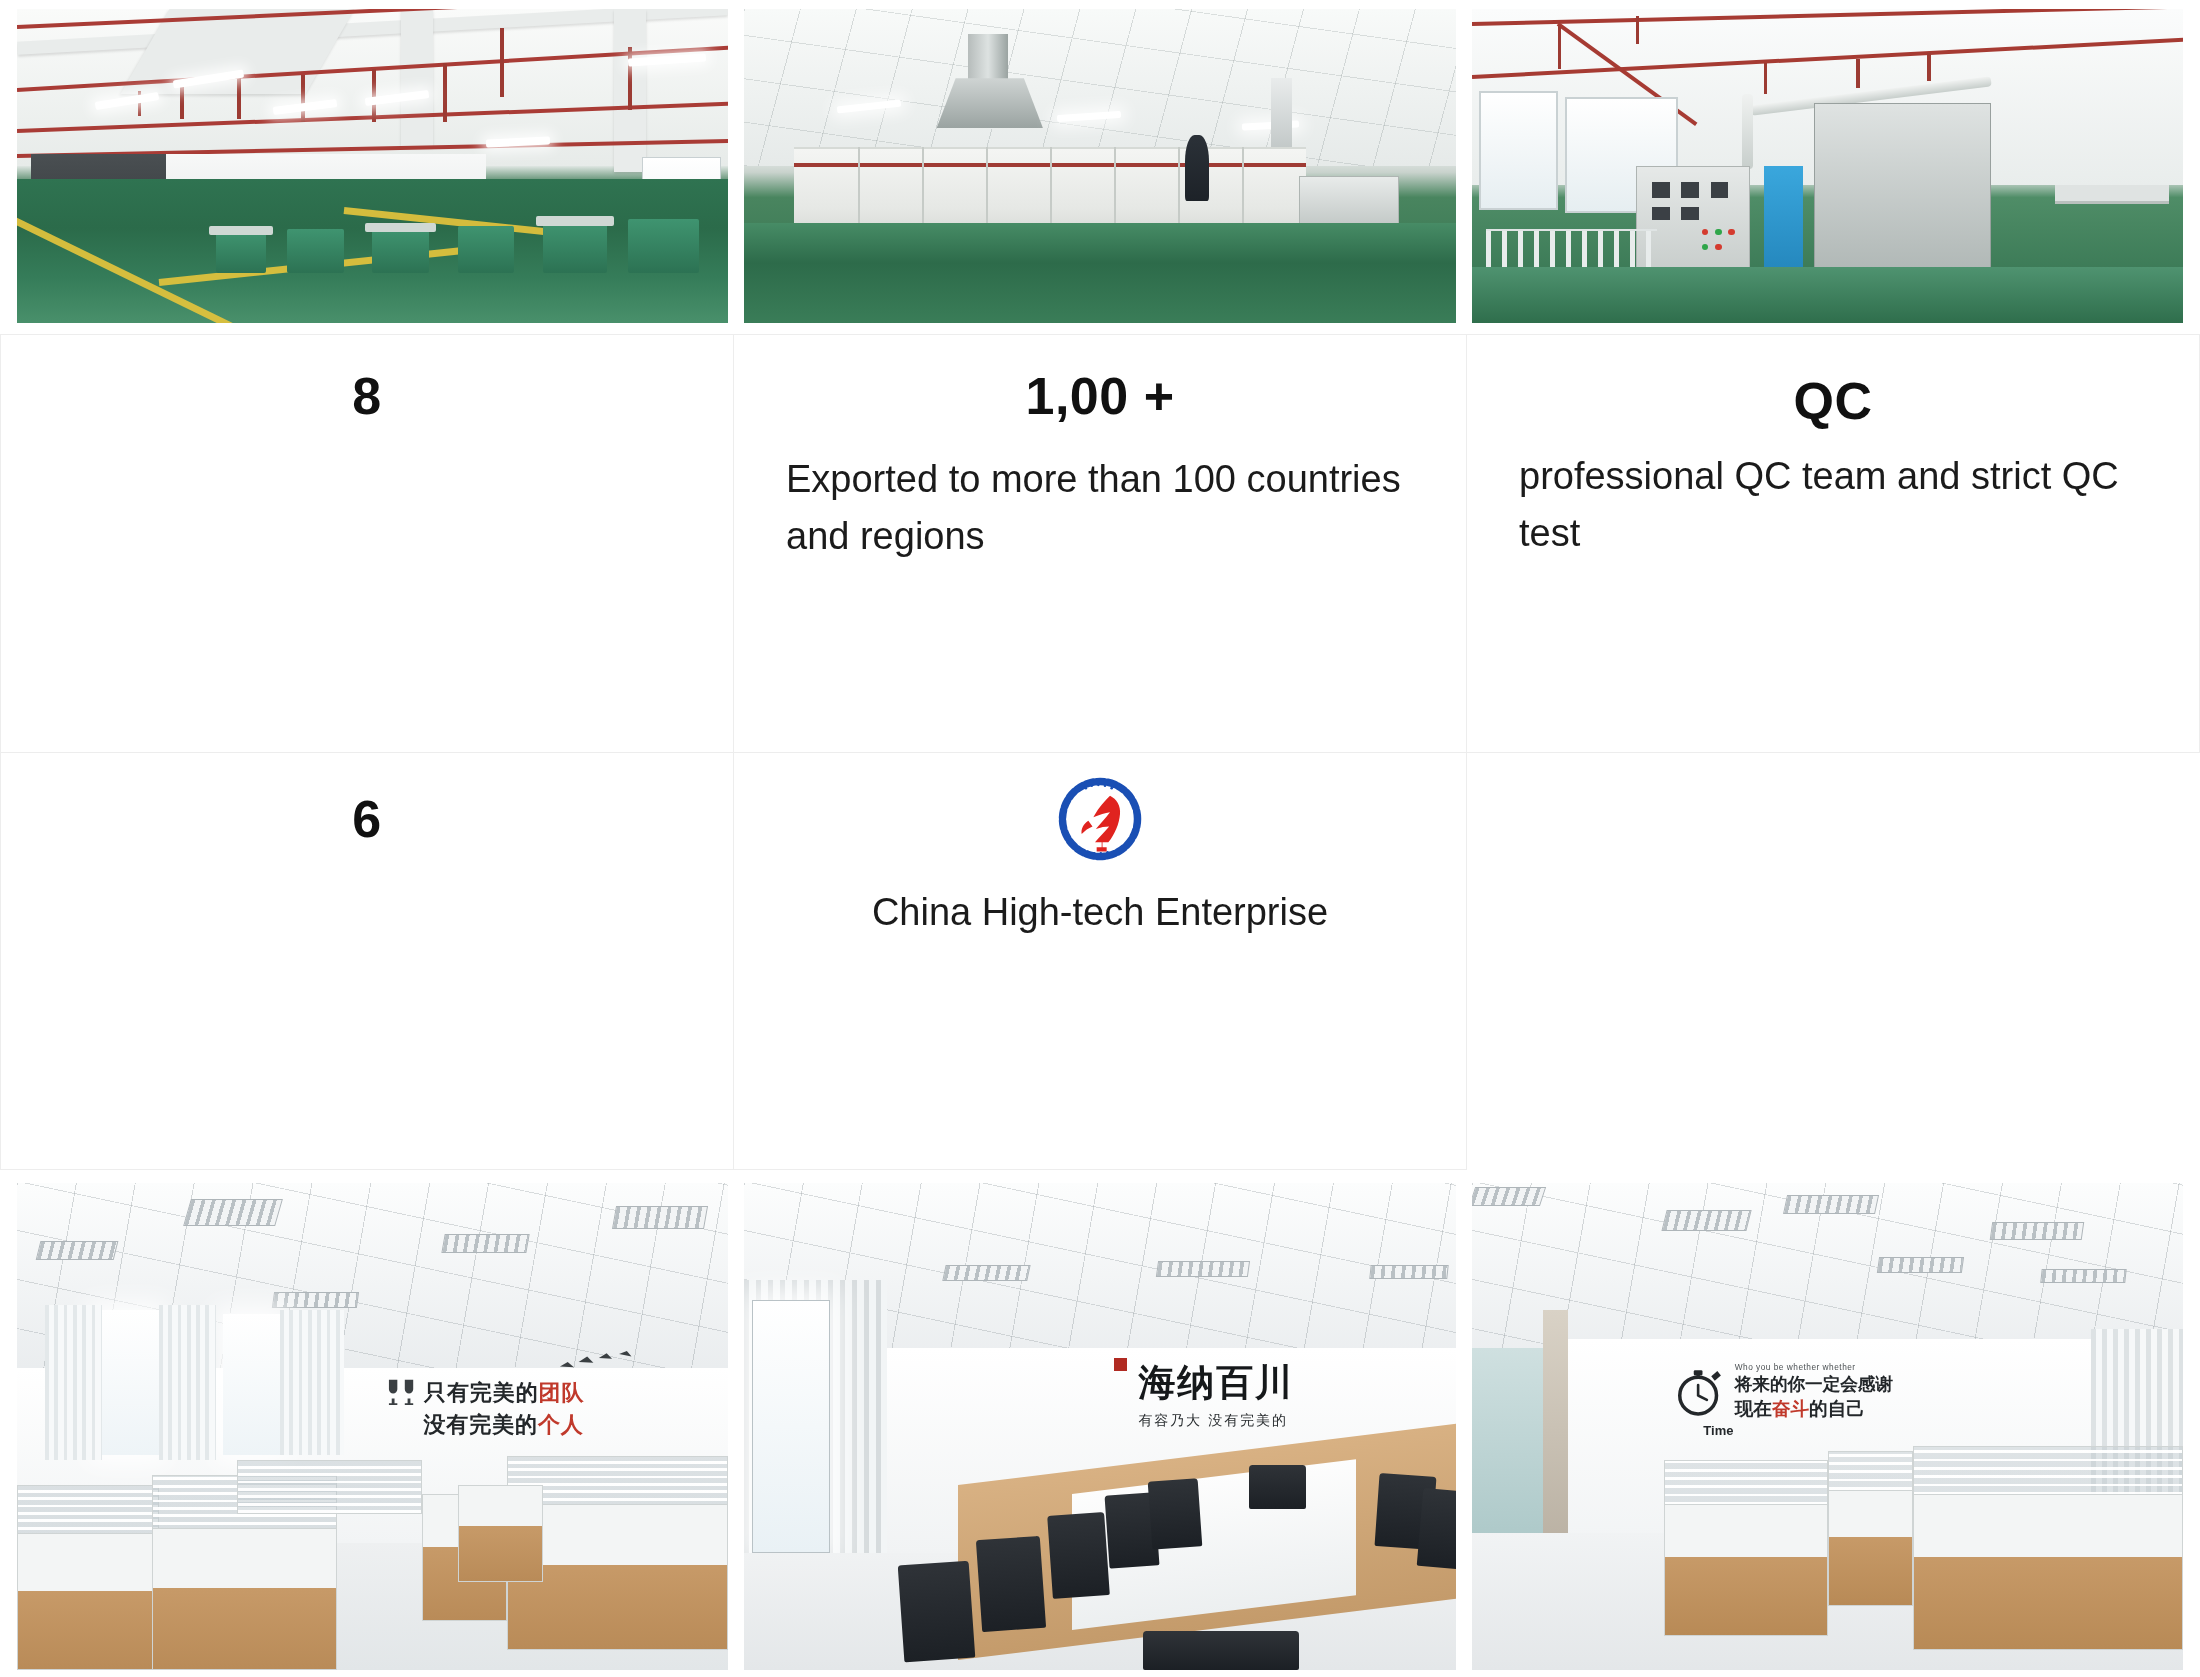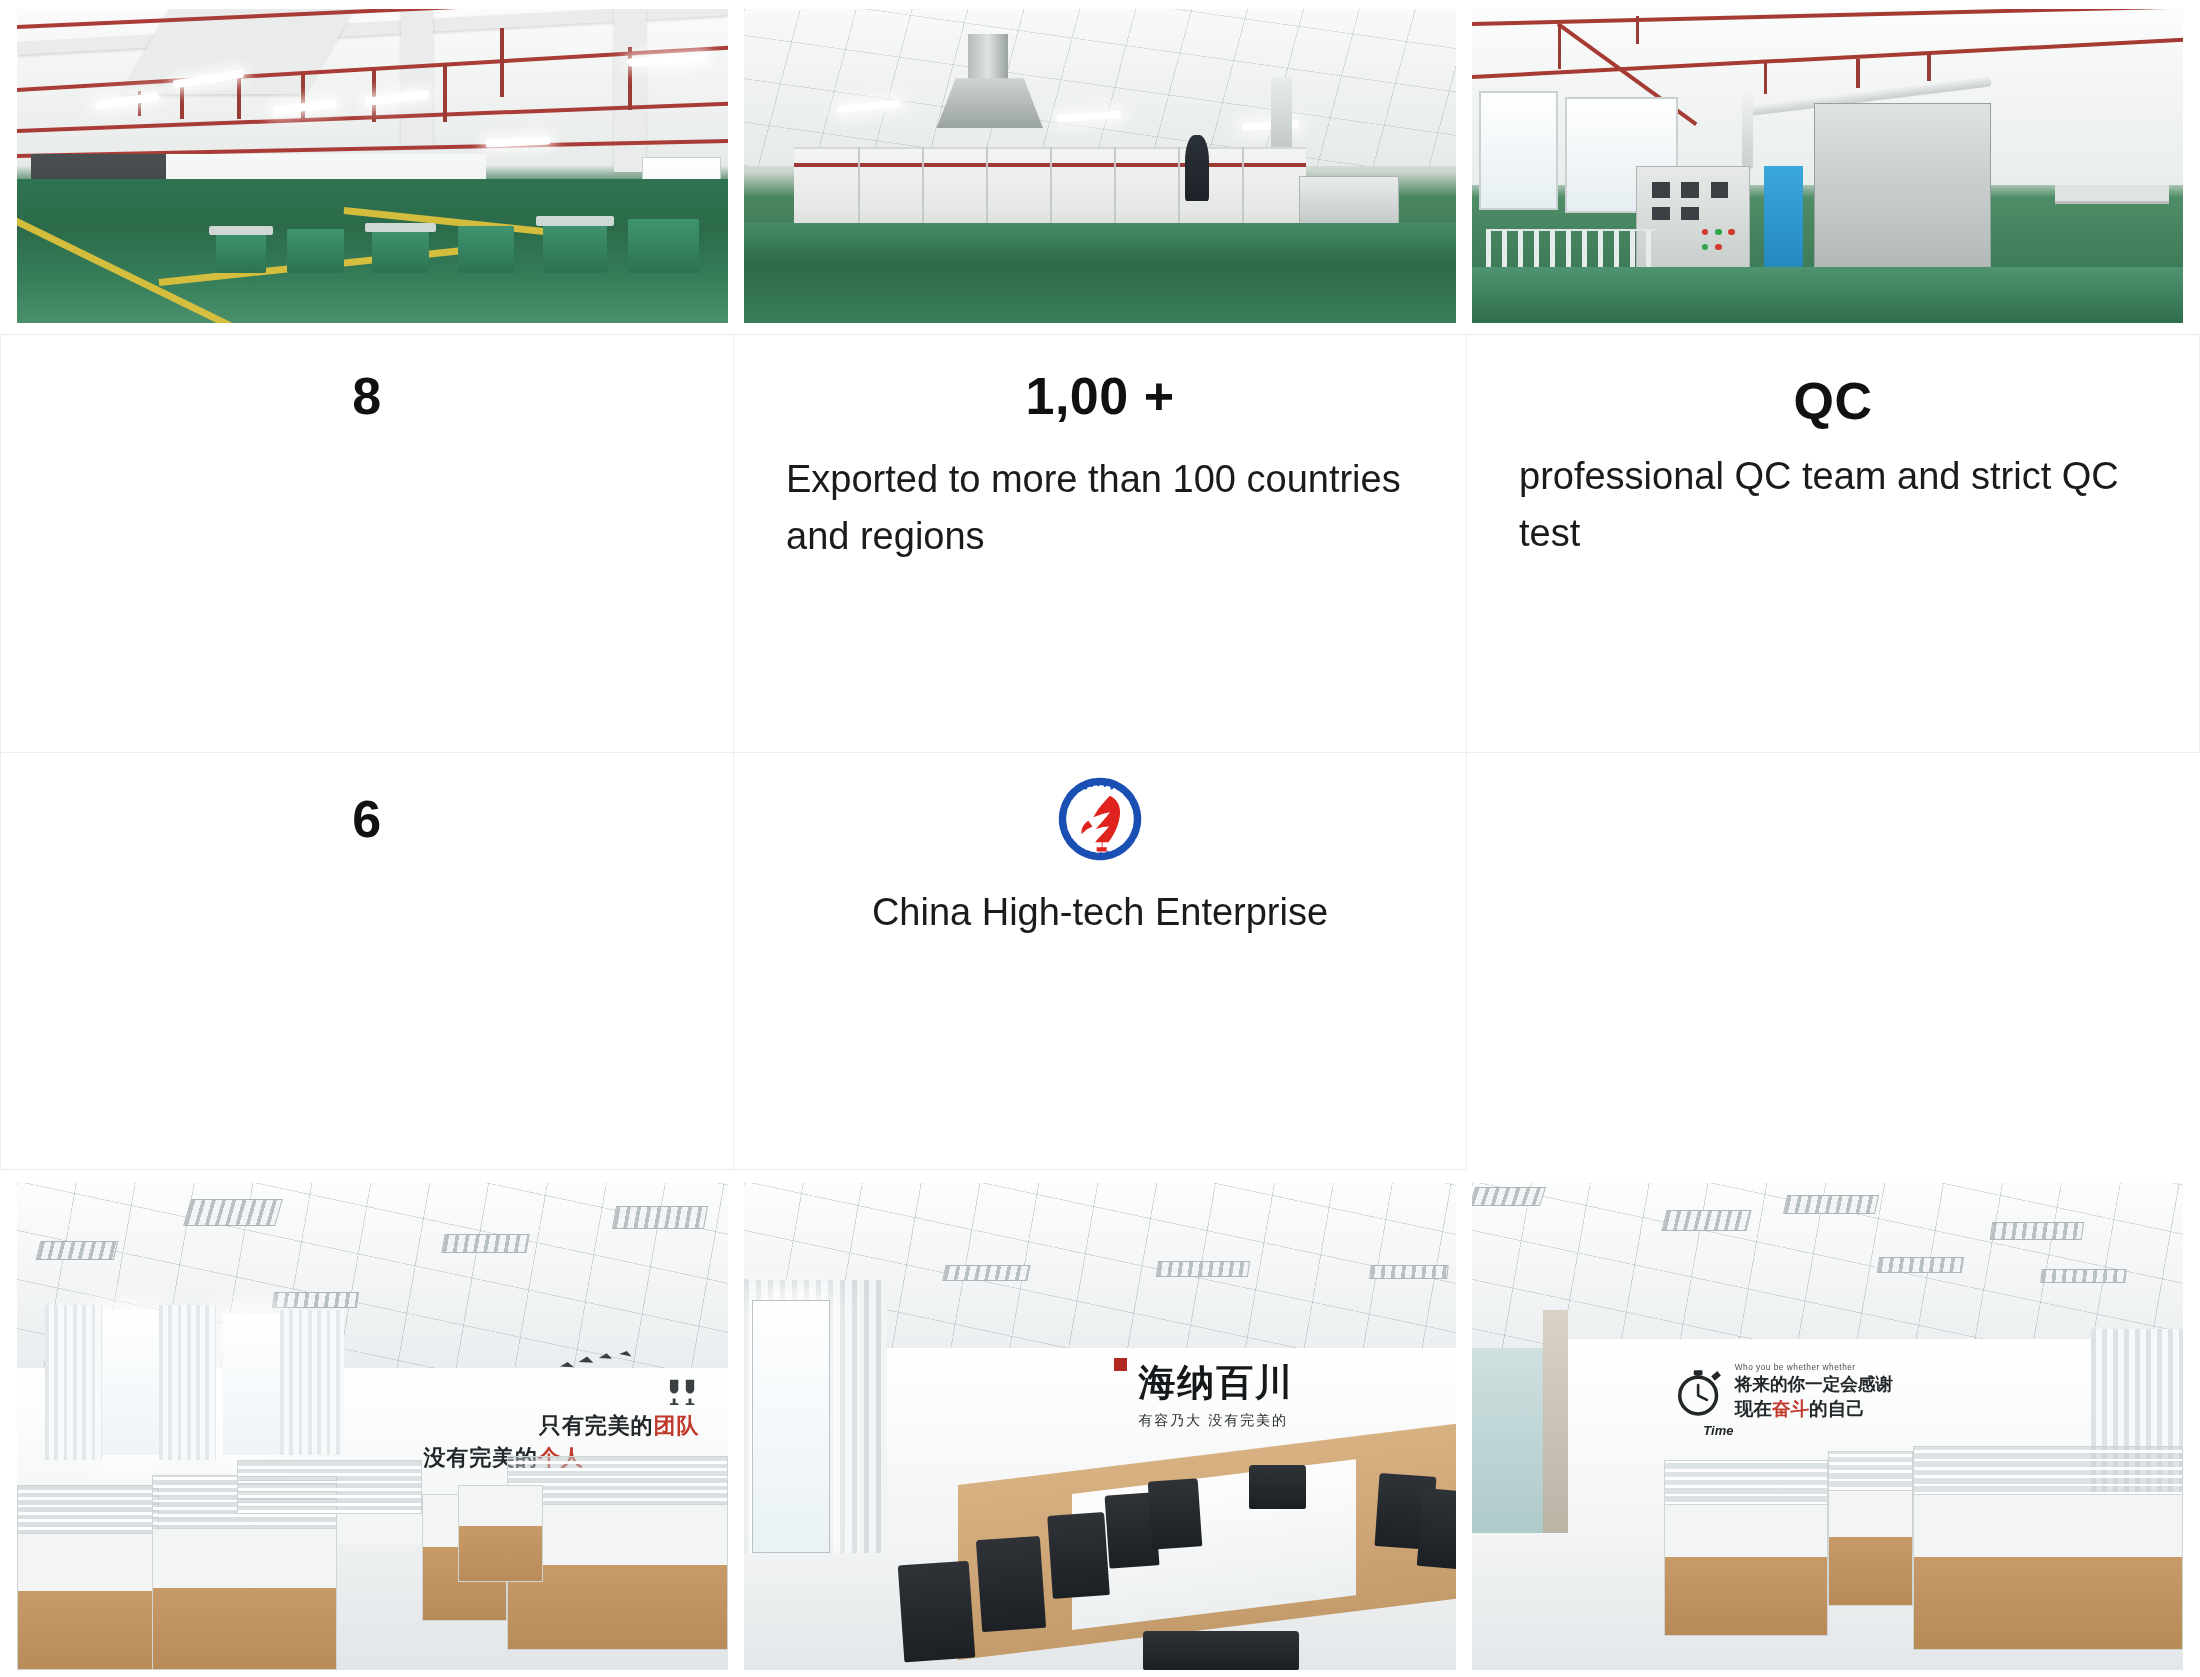--- a/index.html
+++ b/index.html
@@ -335,21 +335,21 @@
   .ph-office2 .floor {
     position:absolute; left:0; bottom:0; width:100%; height:28%;
     background: linear-gradient(#f1f3f4, #e4e7e9);
   }
   .decal-time { position:absolute; left:28%; top:34%; width:48%; height:18%; display:flex; align-items:center; gap:7.4px; }
   .decal-time .watch { width:56px; height:56px; flex:0 0 auto; }
   .decal-time .txt .en { font-size:8.3px; color:#4a4f52; letter-spacing:0.5px; }
   .decal-time .txt .cn1 { font-size:17.6px; color:#23272a; font-weight:700; }
   .decal-time .txt .cn2 { font-size:18.6px; color:#23272a; font-weight:700; }
   .decal-time .txt .cn2 .red { color:#c0392b; }
-  .decal-time .word { position:absolute; left:32px; bottom:-1.9px; font-size:13px; color:#23272a; font-weight:700;font-style:italic;}
+  .decal-time .word { position:absolute; left:32px; bottom:-1.9px; font-size:13px; color:#23272a; font-weight:700;}
 
   .tile-floor {
     position:absolute; left:0; bottom:0; width:100%; height:30%;
     background:
       repeating-linear-gradient(66deg, rgba(170,178,182,.35) 0 0.9px, transparent 0.9px 48px),
       repeating-linear-gradient(-66deg, rgba(170,178,182,.3) 0 0.9px, transparent 0.9px 48px),
       linear-gradient(#f2f4f5,#e2e6e8);
   }
 </style>
 </head>
@@ -534,21 +534,21 @@
       <div class="curtain" style="left:20%;top:25%;width:8%;height:32%;"></div>
       <div class="curtain" style="left:37%;top:26%;width:9%;height:30%;"></div>
 
       <div class="decal-team">
         <svg class="birds" viewBox="0 0 120 34" aria-hidden="true">
           <path d="M6 20 l10 -6 l8 7 Z" fill="#3a3f42"></path>
           <path d="M30 14 l11 -7 l8 8 Z" fill="#3a3f42"></path>
           <path d="M56 9 l10 -6 l7 7 Z" fill="#3a3f42"></path>
           <path d="M82 4 l10 -4 l6 7 Z" fill="#3a3f42"></path>
         </svg>
-        <div style="display:flex;align-items:flex-end;gap:5.6px;flex-direction:column;">
+        <div style="display:flex;align-items:flex-start;gap:5.6px;">
           <svg width="32" height="28" viewBox="0 0 34 30" aria-hidden="true">
             <path d="M3 2h9v10a4.5 4.5 0 0 1-9 0Z M6 22h3v5h-3Z M3 27h9v2H3Z" fill="#3a3f42"></path>
             <path d="M20 2h9v10a4.5 4.5 0 0 1-9 0Z M23 22h3v5h-3Z M20 27h9v2h-9Z" fill="#3a3f42"></path>
           </svg>
           <span class="cn"><span>只有完美的</span><span class="red">团队</span></span>
         </div>
         <div style="margin-top:1.9px;margin-left:37px;">
           <span class="cn"><span>没有完美的</span><span class="red">个人</span></span>
         </div>
       </div>

